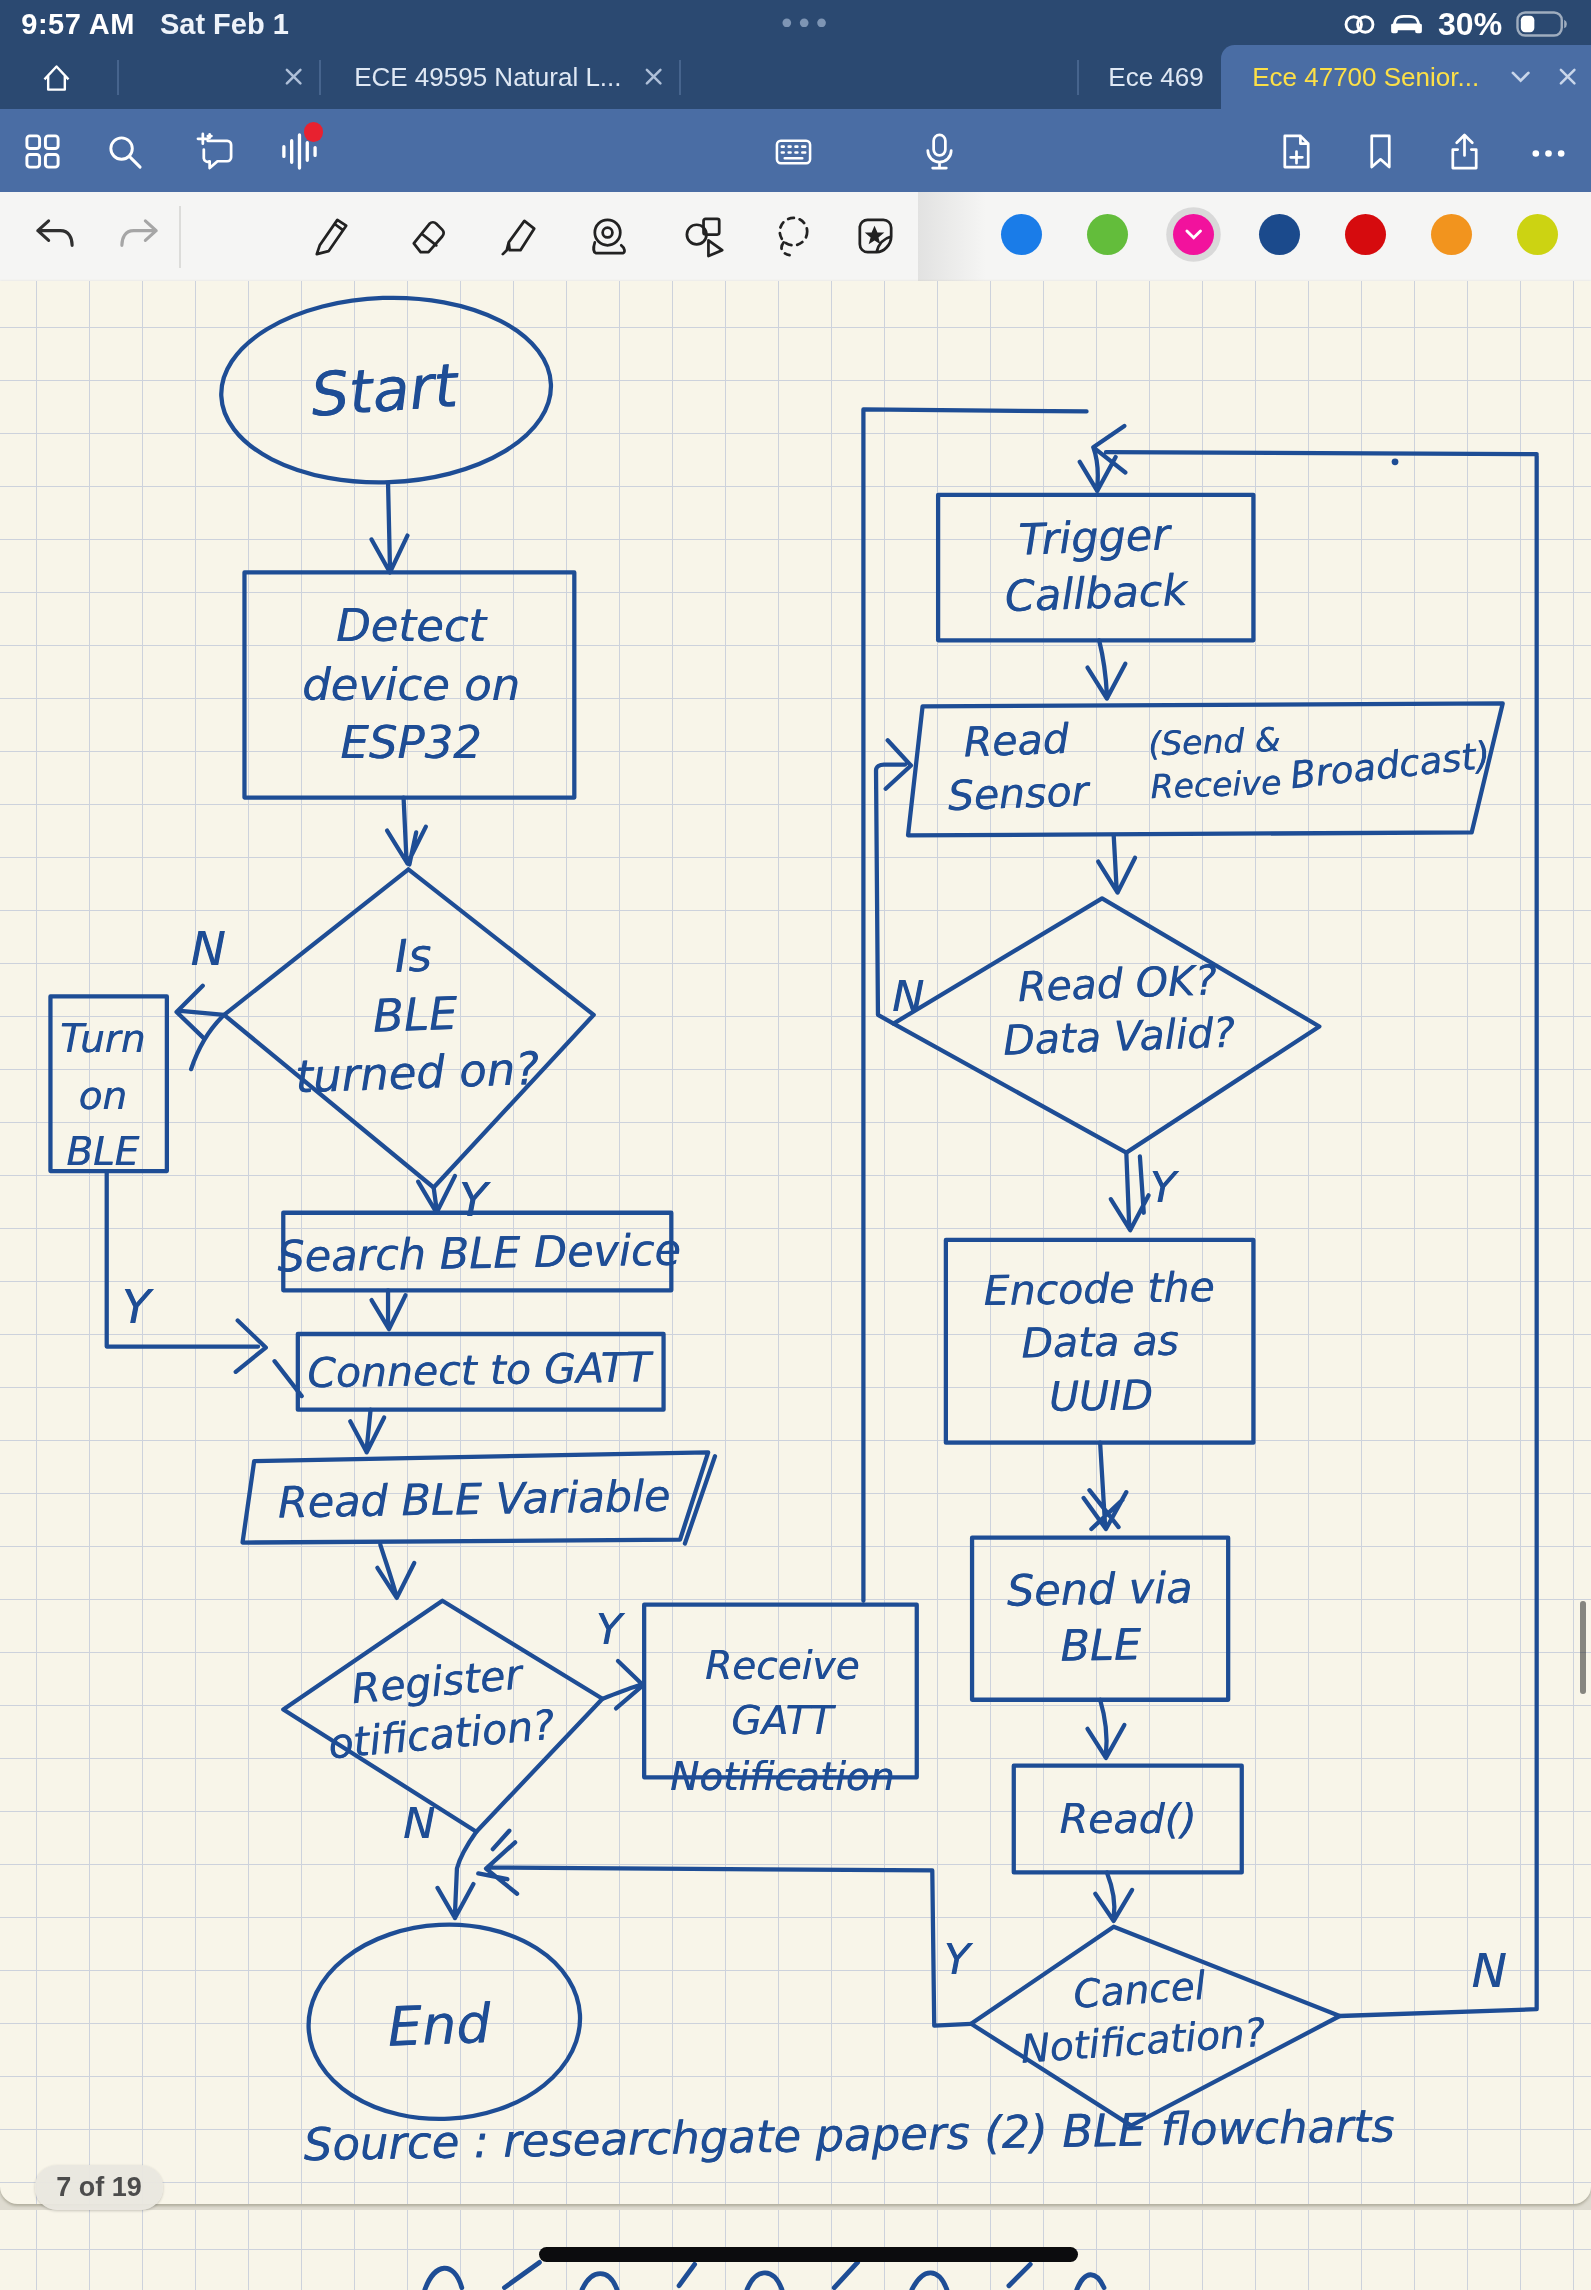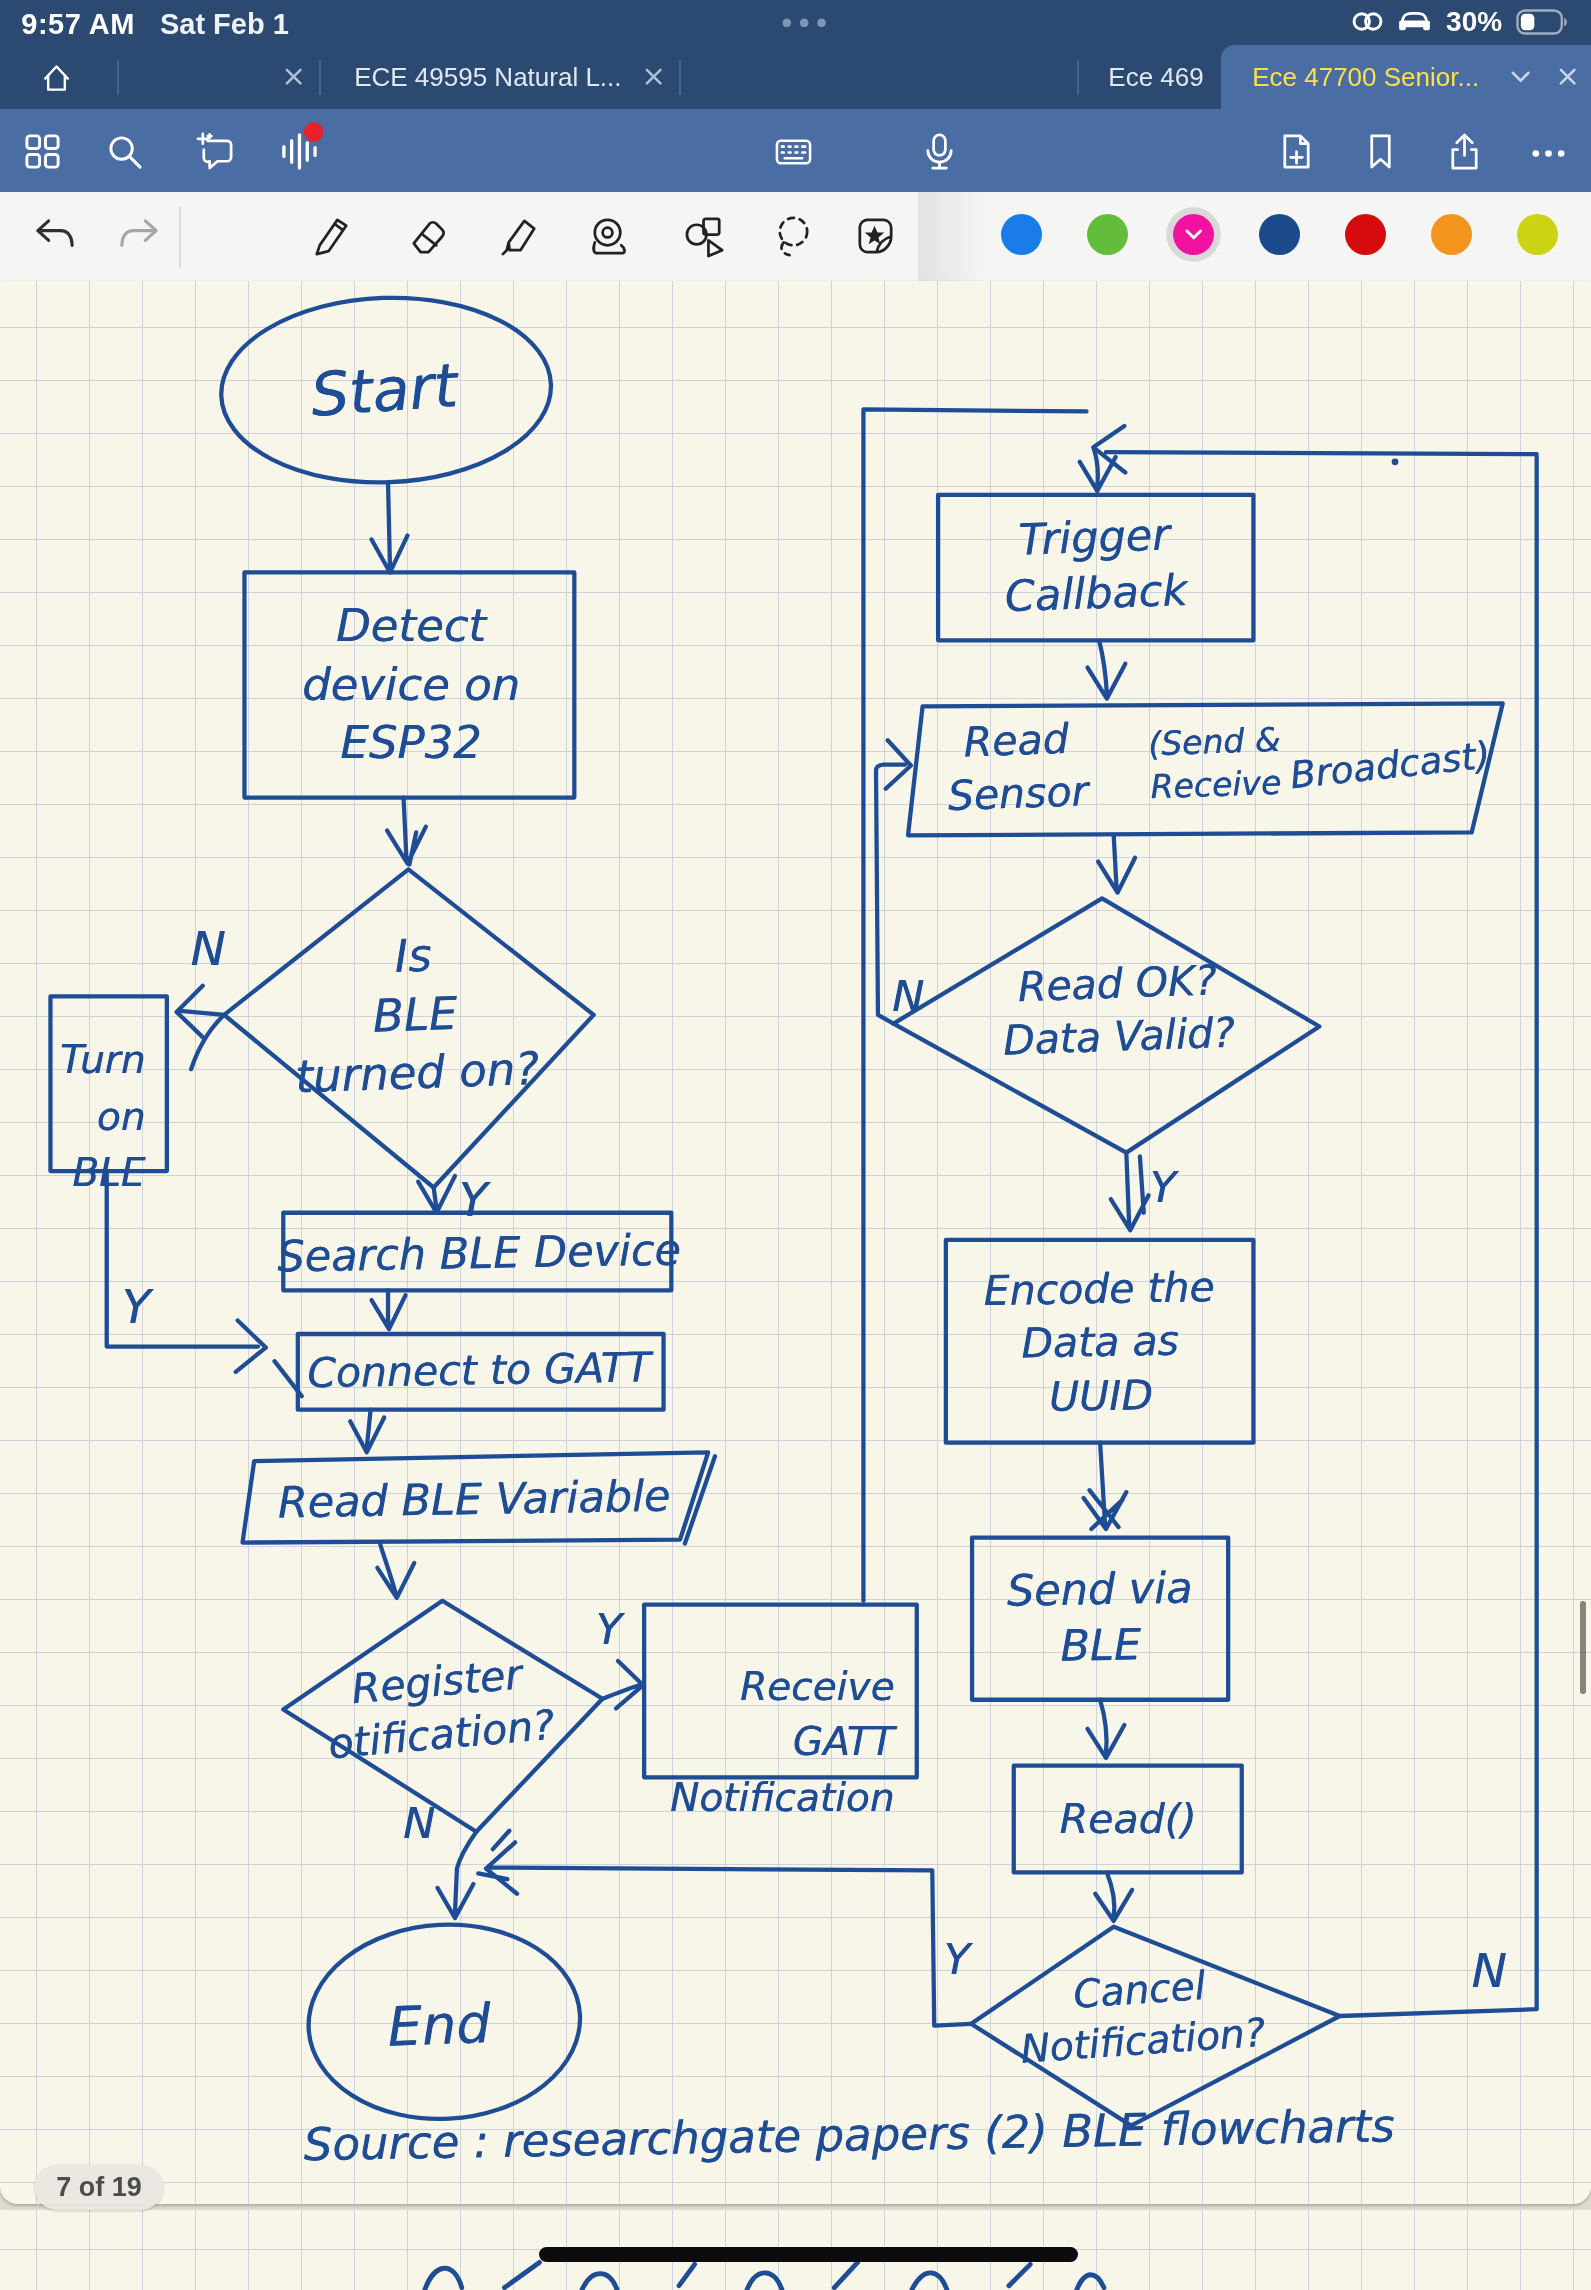--- a/index.html
+++ b/index.html
@@ -6,21 +6,21 @@
   body{width:1591px;height:2290px;overflow:hidden;background:#e6e3d6;font-family:"Liberation Sans",sans-serif;-webkit-font-smoothing:antialiased;}
   .screen{position:relative;width:1382px;height:2290px;}
 
   
   .statusbar{position:absolute;left:0;top:0;width:1591px;height:45px;background:#2b4971;color:#fff;}
   .sb-left{position:absolute;left:21.3px;top:7.8px;display:flex;align-items:center;gap:25px;}
   .sb-time{font-size:29px;font-weight:700;letter-spacing:0.5px;}
   .sb-date{font-size:29px;font-weight:700;color:#eef3fa;}
   .sb-center{position:absolute;left:782px;top:17.5px;}
   .sb-right{position:absolute;right:21.3px;top:5.8px;display:flex;align-items:center;gap:13.6px;}
-  .sb-batt-txt{font-size:28px;font-weight:600;}
+  .sb-batt-txt{font-size:32px;font-weight:600;}
 
   
   .tabbar{position:absolute;left:0;top:45px;width:1591px;height:64px;background:#2b4971;}
   .tb-home{position:absolute;left:35px;top:11.6px;width:43px;height:43px;display:flex;align-items:center;justify-content:center;}
   .tb-div{position:absolute;top:14.6px;width:1.9px;height:35px;background:#46648d;}
   .tab{position:absolute;top:0;height:64px;display:flex;align-items:center;color:#dfe8f4;font-size:26px;margin-left:12px;}
   .tab .t-label{flex:1;text-align:center;white-space:nowrap;overflow:hidden;}
   .tab .t-close{width:21.3px;height:21.3px;margin-right:25px;flex:none;}
   .tab-active{background:#4a6da4;border-radius:13.6px 13.6px 0 0;}
 
@@ -44,21 +44,21 @@
 
   
   .canvas{position:absolute;left:0;top:281px;width:1591px;height:2009px;background:#dedbd0;}
   .page{position:absolute;left:0;width:1591px;background-color:#f8f5e9;
     background-image:linear-gradient(to right,#cdd2dc 1.5px,transparent 1.5px),linear-gradient(to bottom,#cdd2dc 1.5px,transparent 1.5px);
     background-size:53px 53px;}
   .page1{top:0;height:1923px;background-position:36px 46px;border-radius:0 0 17.5px 17.5px;box-shadow:0 1.9px 2.9px rgba(90,85,60,.35);}
   .page2{top:1929px;height:80px;background-position:36px 39px;}
   .ink{position:absolute;left:0;top:0;}
   .lbl{position:absolute;color:#1e4d95;font-family:"DejaVu Sans",sans-serif;font-style:italic;white-space:pre-line;text-align:center;line-height:1.3;transform:translate(-50%,-50%);text-shadow:0.5px 0 0 currentColor;}
-  .lbl-left{transform:none;text-align:right;margin-top:21px;}
+  .lbl-left{transform:none;text-align:center;}
   .pagepill{position:absolute;left:35px;top:1884px;height:45px;padding:0 21.3px;border-radius:22px;background:rgba(233,231,223,.95);color:#4c4c4c;font-size:27px;font-weight:600;display:flex;align-items:center;box-shadow:0 1px 2.9px rgba(0,0,0,.2);}
   .homebar{position:absolute;left:539px;top:1966px;width:539px;height:14.6px;border-radius:7.8px;background:#0c0c0e;}
   .scrollbar{position:absolute;right:4.9px;top:1320px;width:5.8px;height:93px;border-radius:2.9px;background:rgba(40,40,40,.55);}
 </style>
 </head>
 <body>
 
 <div class="screen">
 
   <div class="statusbar">

